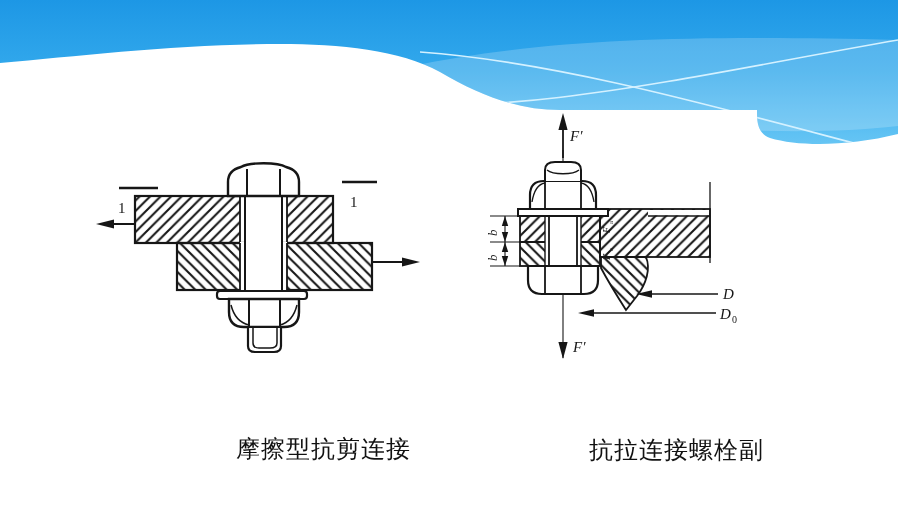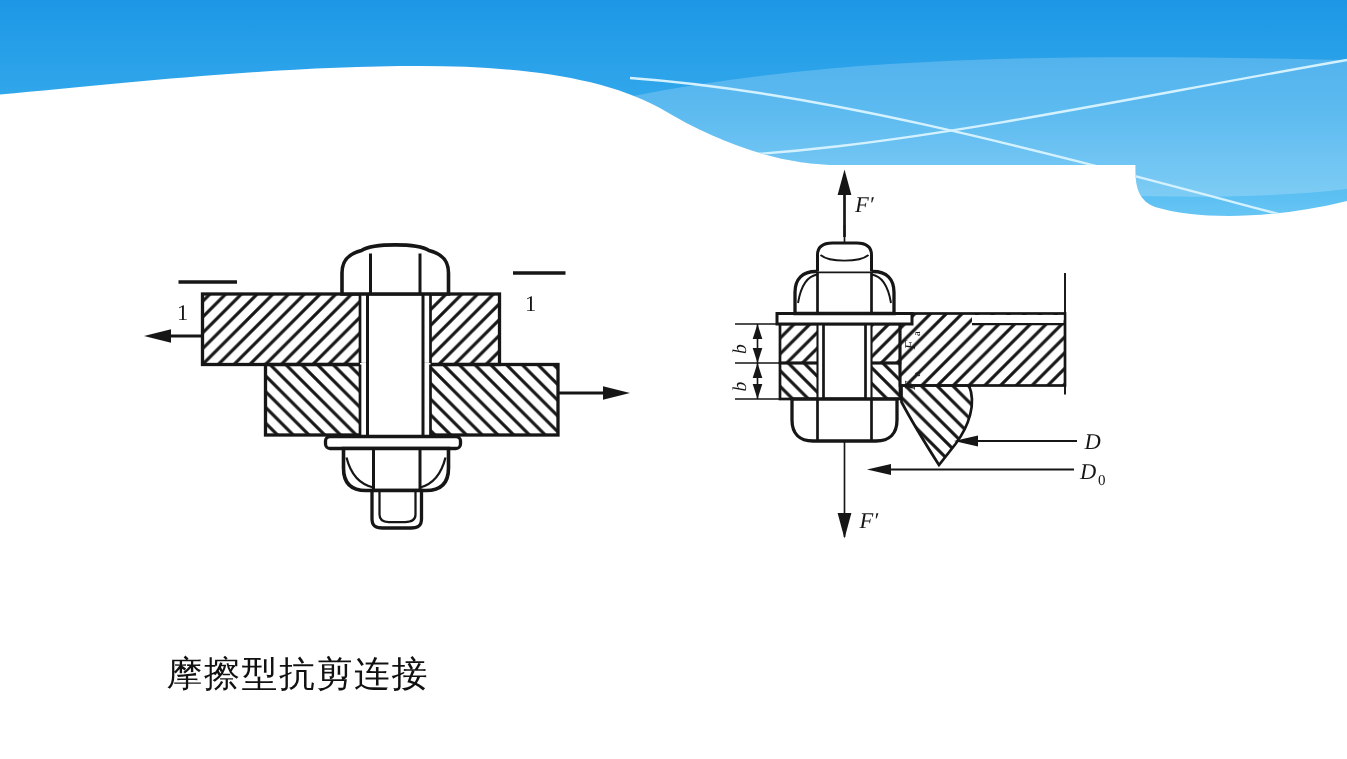--- a/index.html
+++ b/index.html
@@ -1,19 +1,19 @@
 <!DOCTYPE html>
 <html><head>
 <meta charset="utf-8">
 <style>
   html,body{margin:0;padding:0;background:#fff;}
   .slide{position:relative;width:898px;height:506px;background:#ffffff;overflow:hidden;
          font-family:"Liberation Serif",serif;}
   .svg-abs{position:absolute;}
-  .caption{position:absolute;width:300px;text-align:left;font-size:24px;color:#111;
+  .caption{position:absolute;width:300px;text-align:right;font-size:24px;color:#111;
            letter-spacing:1px;font-family:"Liberation Serif",serif;}
   svg text{font-family:"Liberation Serif",serif;}
 </style>
 </head>
 <body>
 
 <div class="slide">
 
   <svg class="svg-abs" style="left:0;top:0" width="898" height="175" viewBox="0 0 898 175" aria-hidden="true">
     <defs>
@@ -132,14 +132,15 @@
       <polygon points="578,313 594,309.3 594,316.7" fill="#161616" stroke="none"></polygon>
       <text x="720" y="319" font-size="15" font-style="italic" fill="#161616" stroke="none">D</text>
       <text x="732" y="323" font-size="10" fill="#161616" stroke="none">0</text>
 
       <polygon points="563,359 558.4,342 567.6,342" fill="#161616" stroke="none"></polygon>
       <text x="573" y="352" font-size="15" font-style="italic" fill="#161616" stroke="none">F′</text>
     </g>
   </svg>
 
   <div class="caption" style="left:111px;top:433px">摩擦型抗剪连接</div>
+  <div class="caption" style="left:464px;top:434px">抗拉连接螺栓副</div>
 
 </div>
 
 </body></html>

